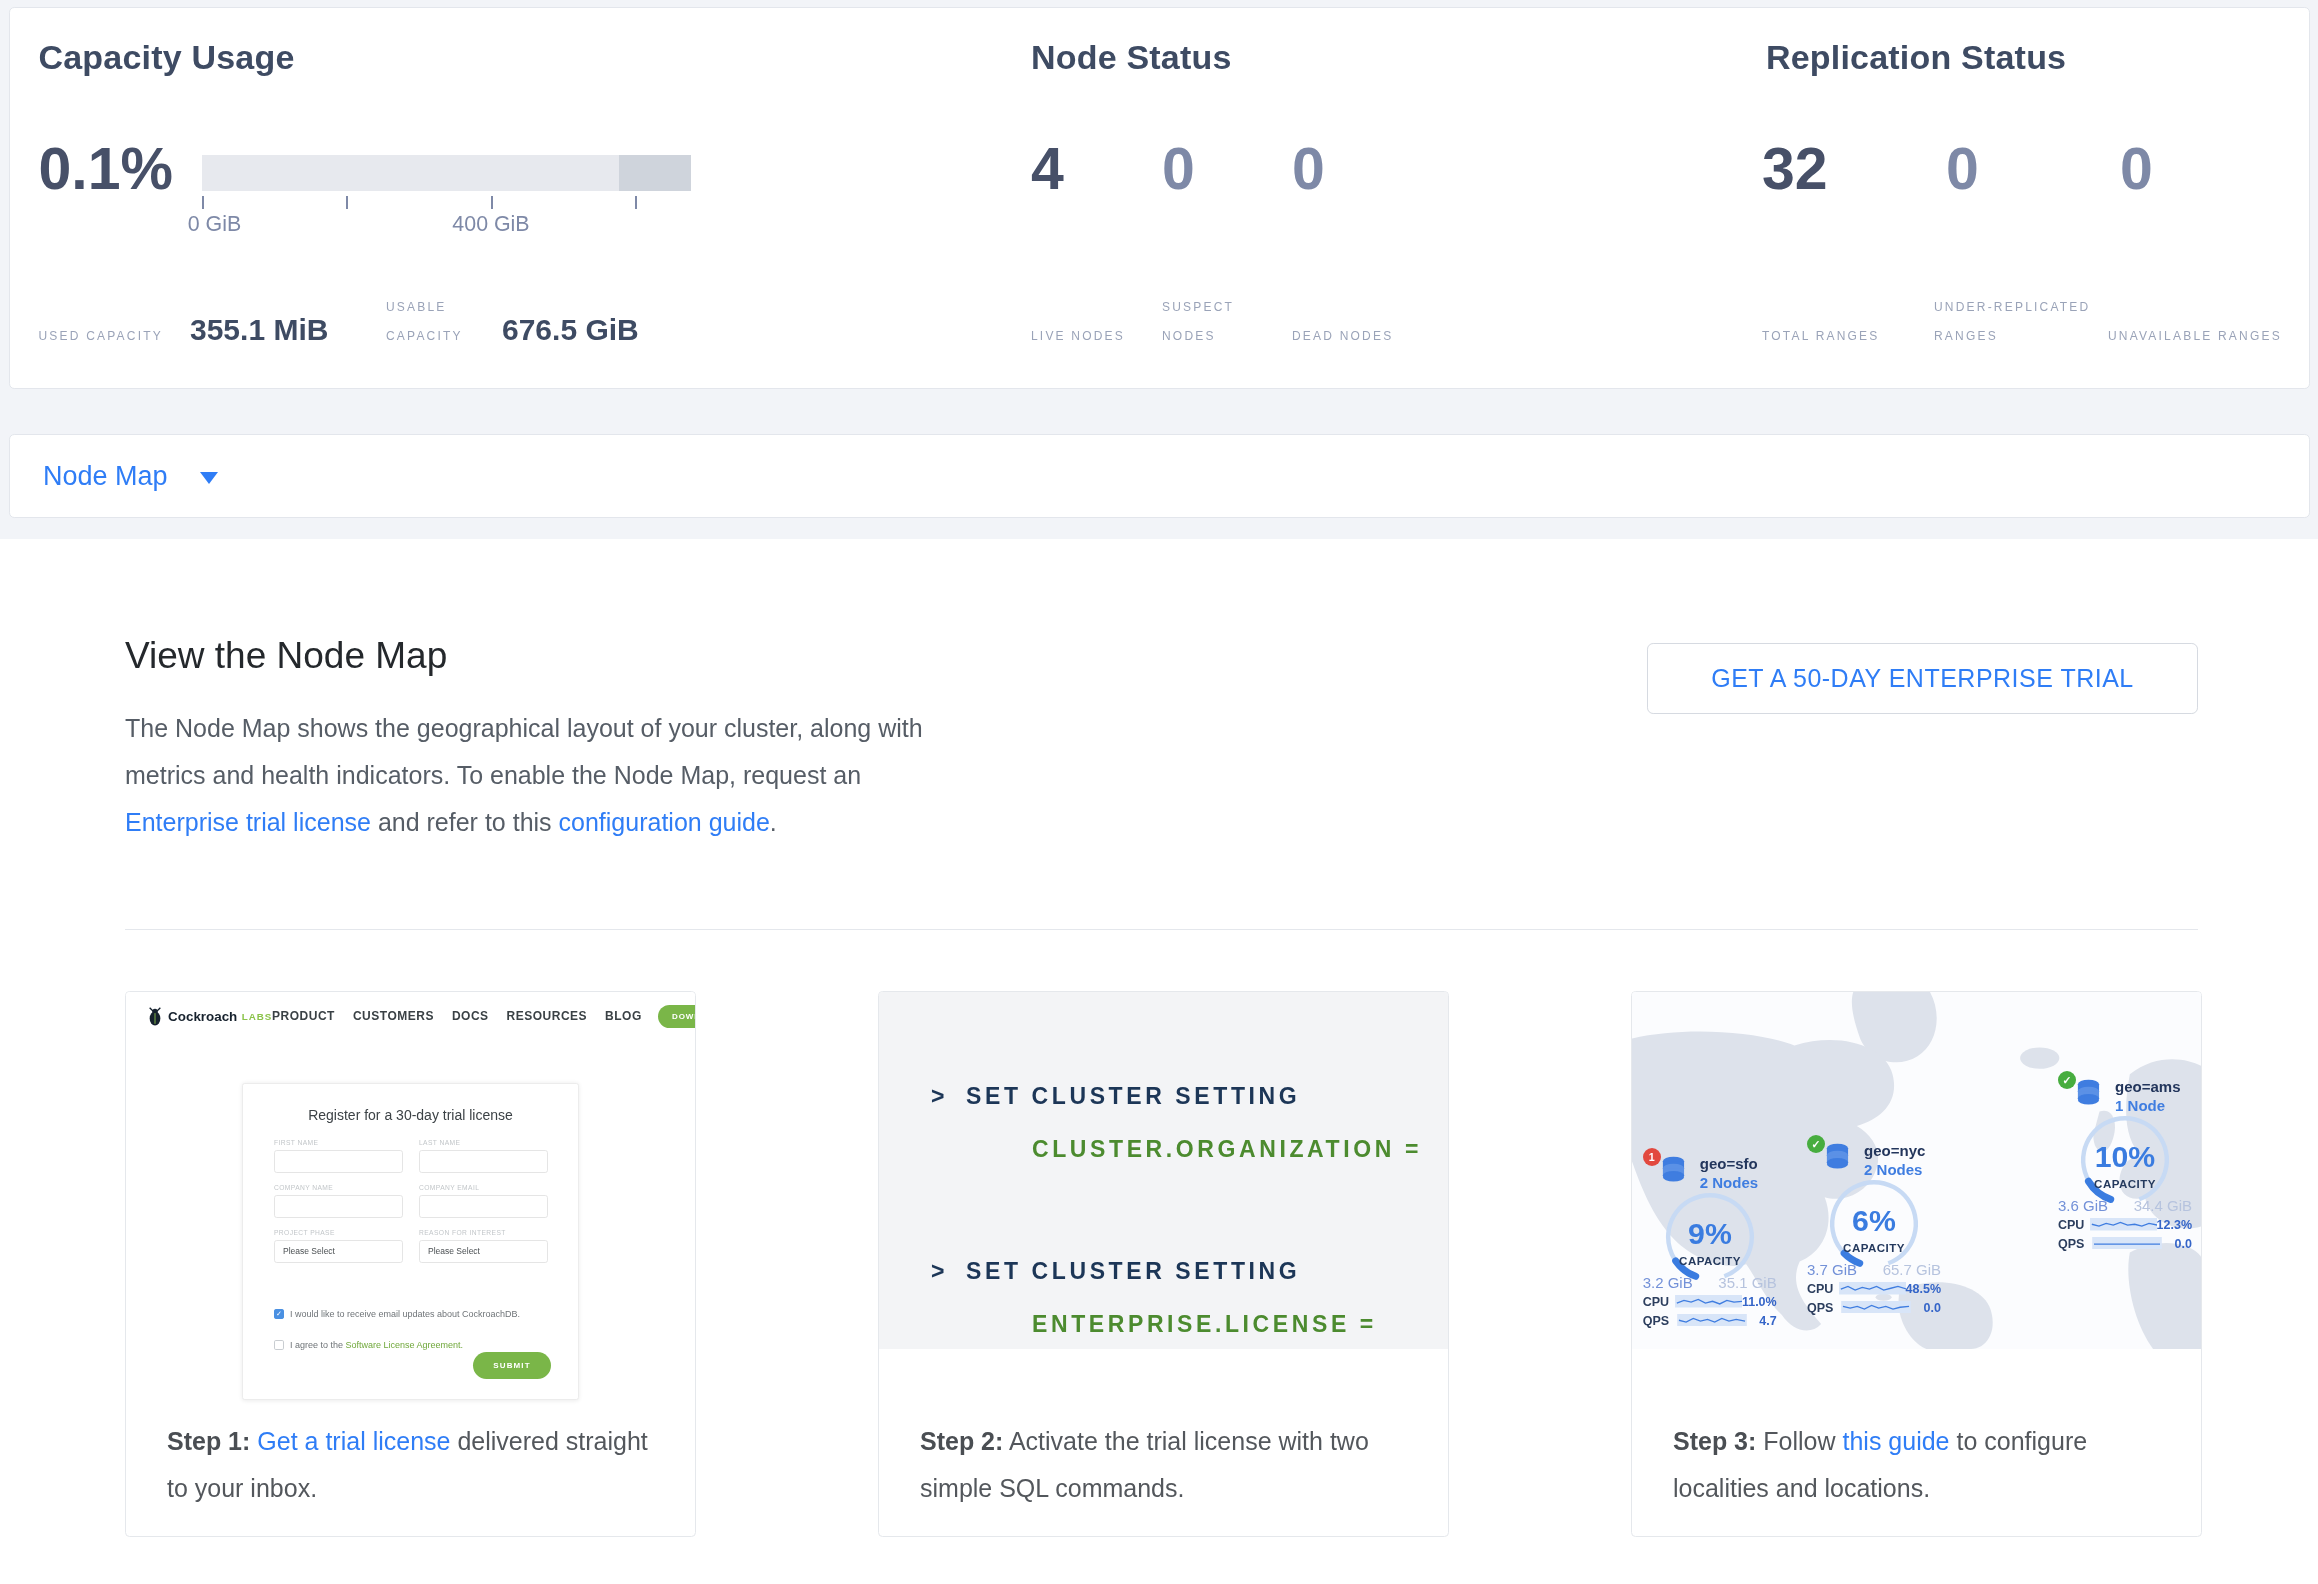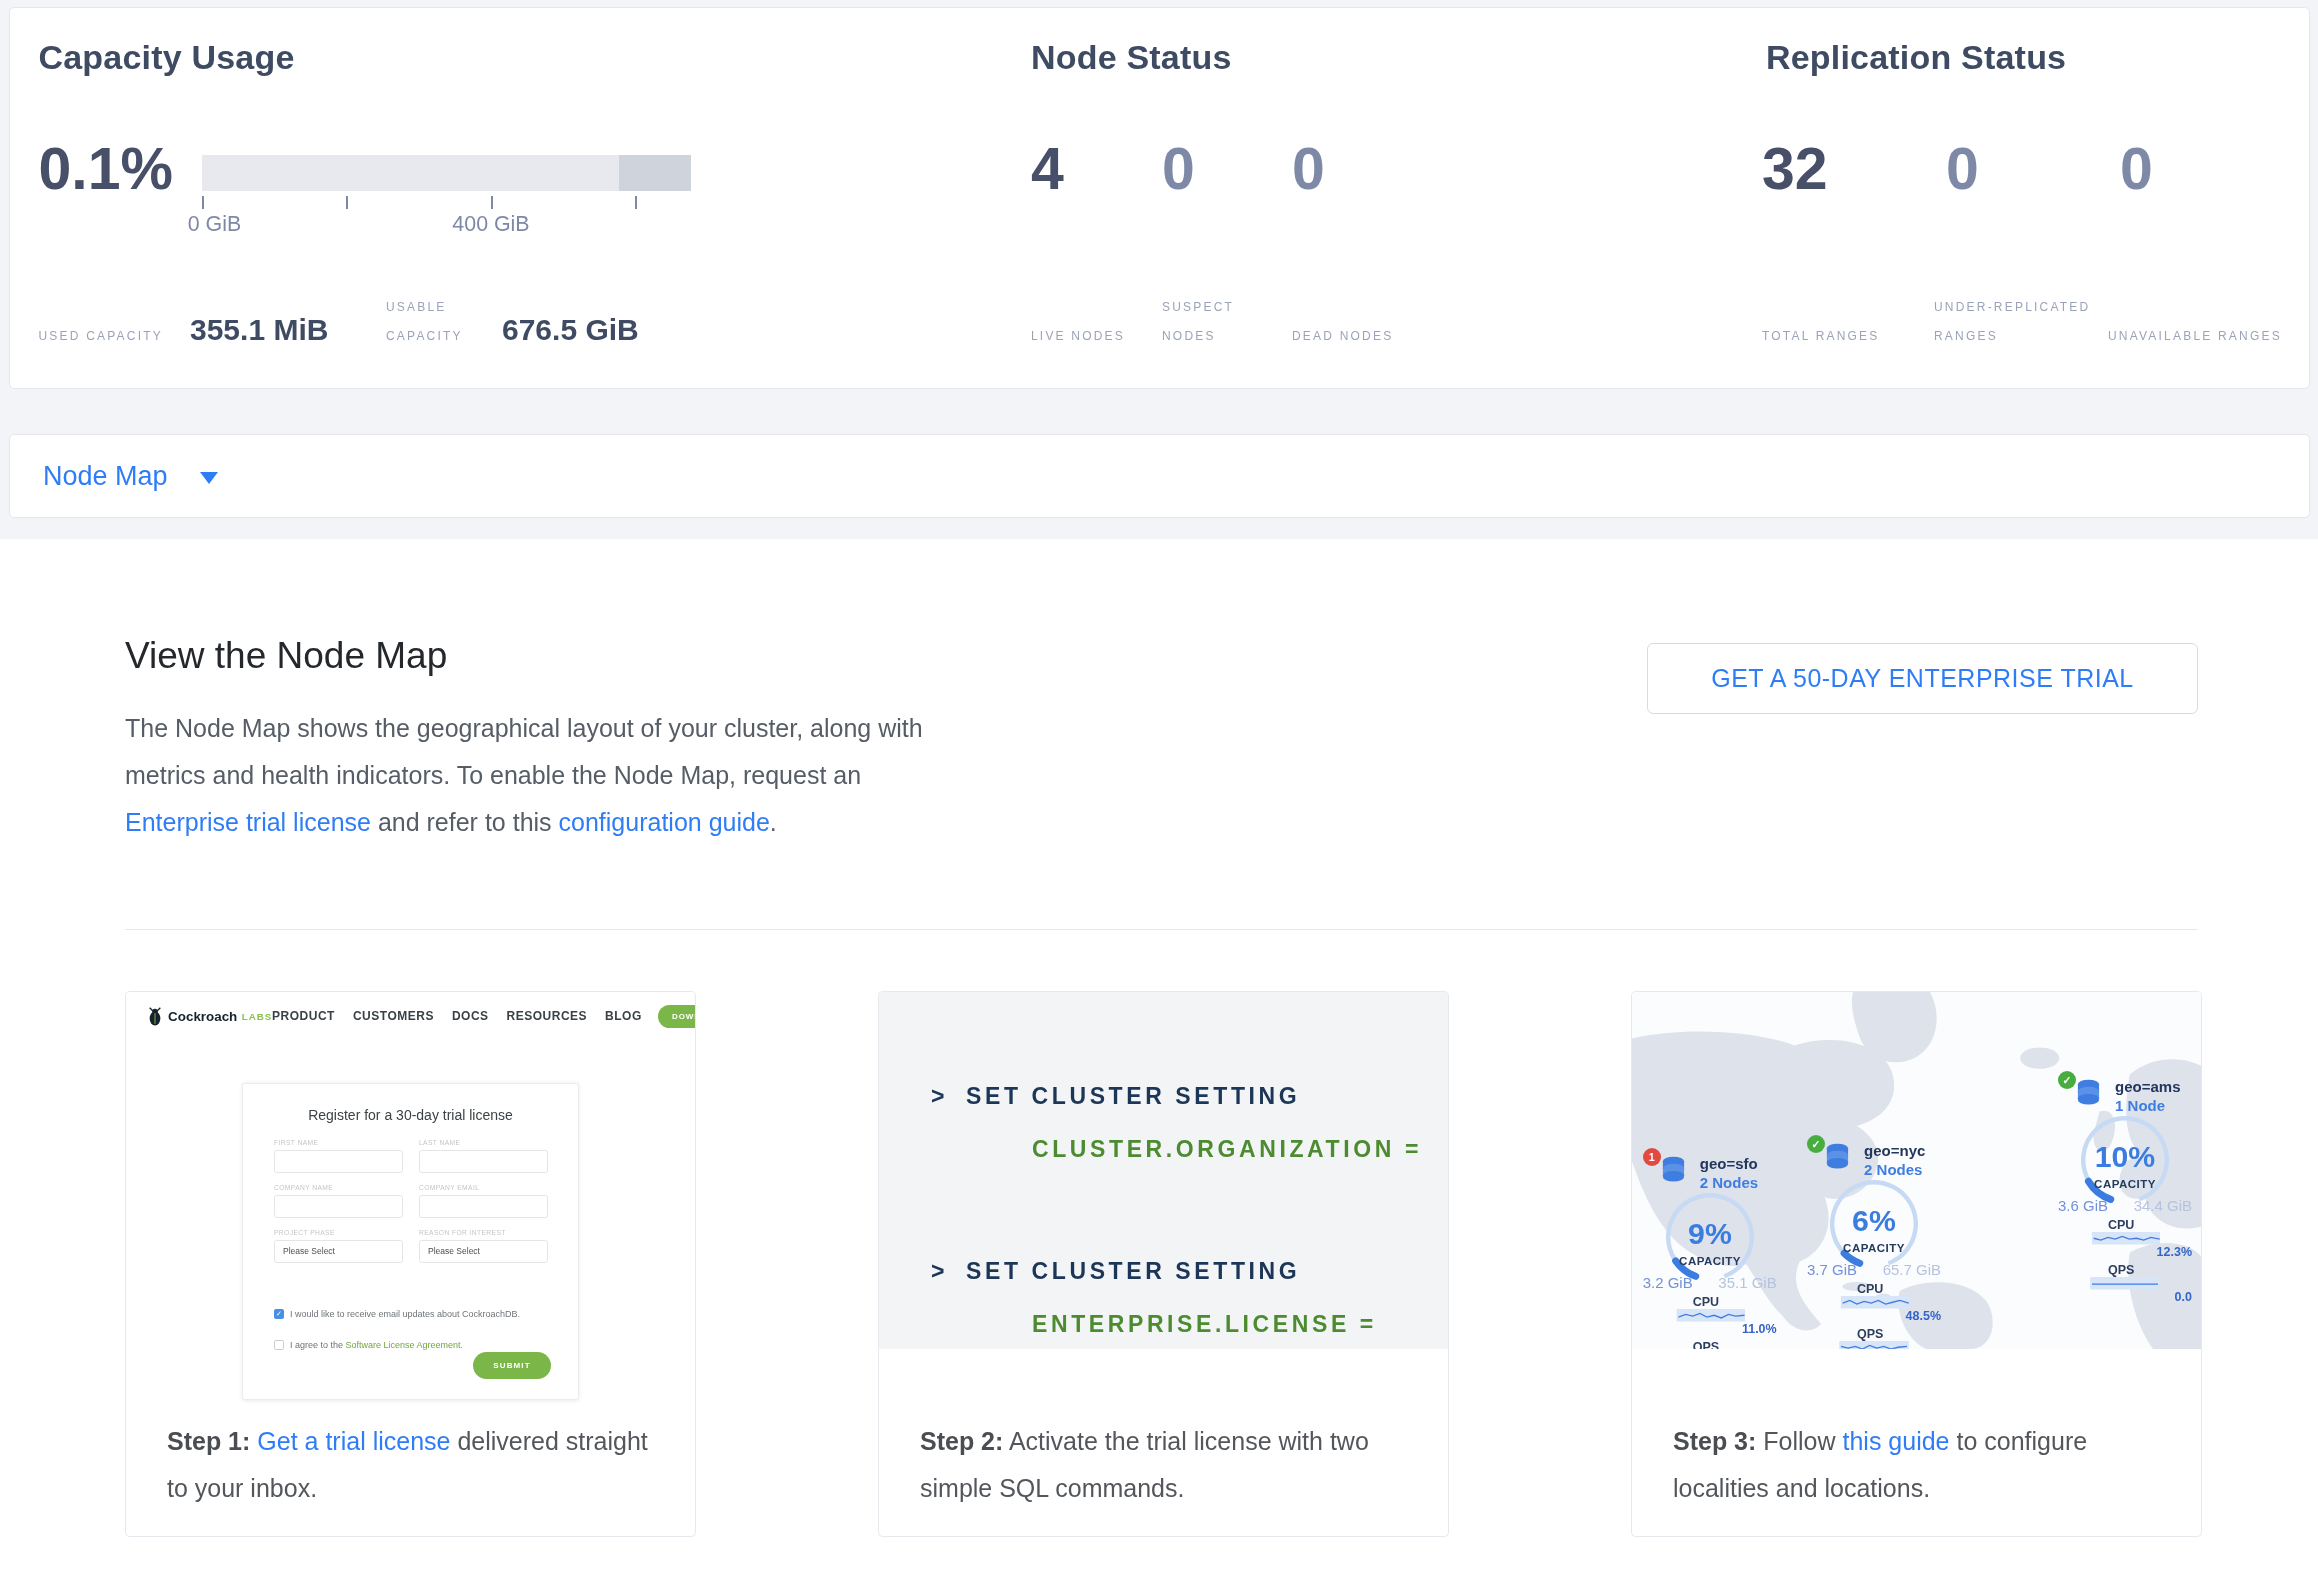--- a/index.html
+++ b/index.html
@@ -86,21 +86,21 @@
   .mn-badge { width:18px; height:18px; border-radius:50%; color:#fff; font-size:10.7px; font-weight:700;
     text-align:center; line-height:18px; margin-top:-7.1px; flex:none; }
   .mn-badge.ok { background:#47ad3f; }
   .mn-badge.err { background:#e2493f; }
   .mn-texts { margin-left:7.1px; }
   .mn-name { font-size:15px; font-weight:700; color:#23365c; line-height:18px; }
   .mn-count { font-size:15px; font-weight:700; color:#3f7de0; line-height:19px; }
   .mn-gauge { margin-top:-12.5px; display:block; }
   .gib-row { display:flex; justify-content:space-between; width:134px; margin-top:-10.7px; font-size:15px; }
   .gib-used { color:#7391d8; } .gib-total { color:#b6c3de; }
-  .metric-row { display:flex; align-items:center; margin-top:4.5px;flex-direction:column; }
+  .metric-row { display:flex; margin-top:4.5px; }
   .metric-label { font-size:12.5px; font-weight:700; color:#2c3e5e; width:34px; }
   .metric-value { font-size:12.5px; font-weight:700; color:#3565c8; margin-left:auto; }
 </style>
 </head>
 <body>
 
 <div class="stats-card">
 
   <div class="panel-title" style="left:28.5px; top:30px;">Capacity Usage</div>
   <div class="big-num" style="left:28.5px; top:132px;">0.1%</div>

